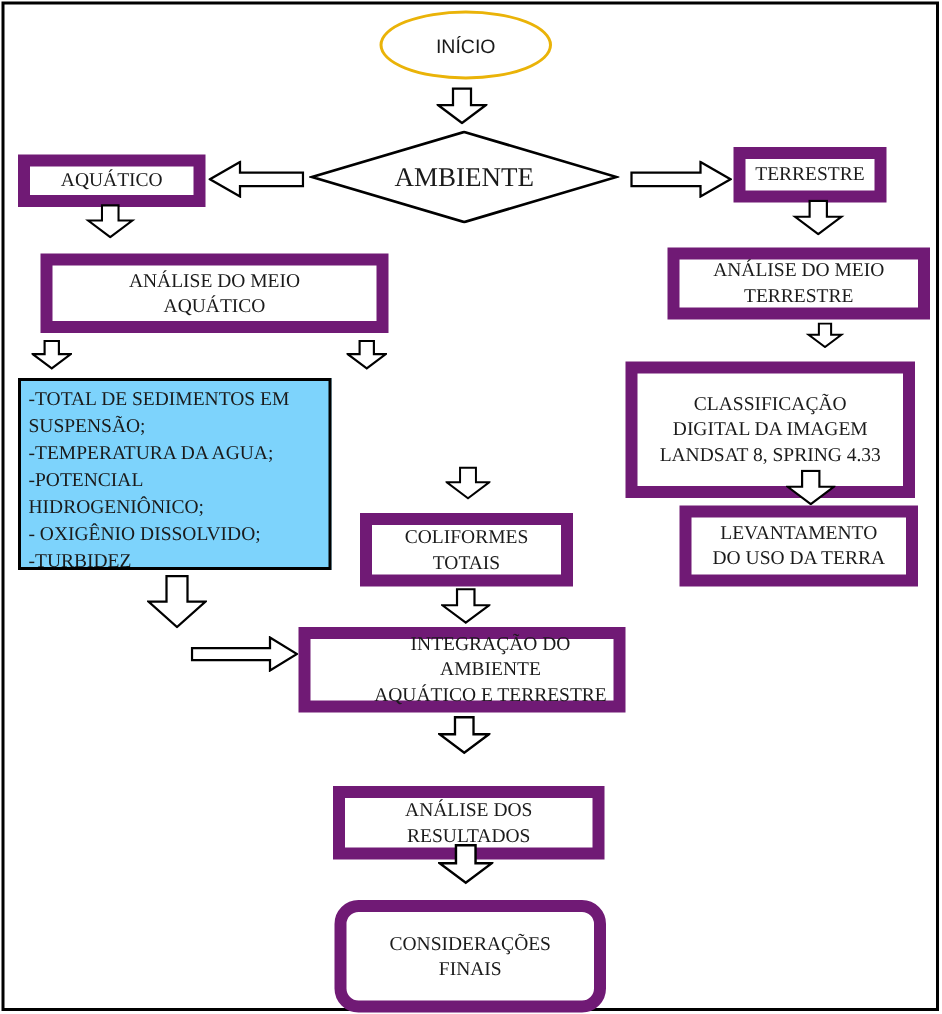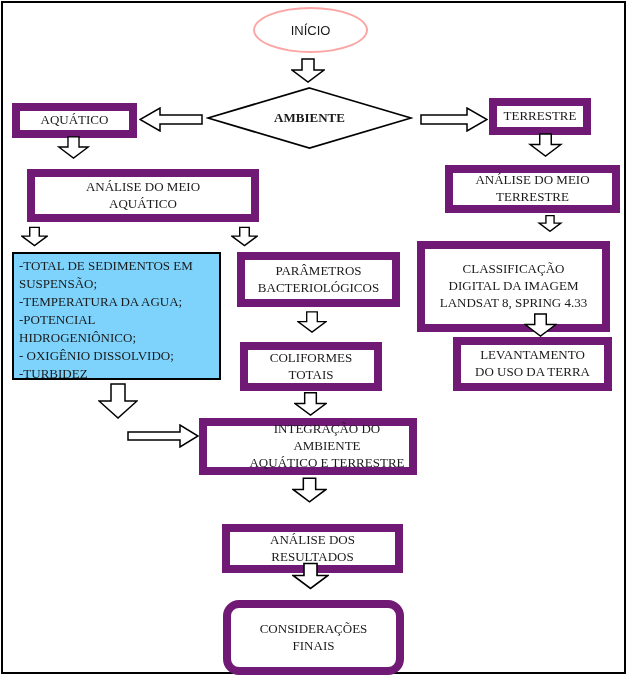--- a/index.html
+++ b/index.html
@@ -7,29 +7,29 @@
     position:relative;width:628px;height:676px;background:#ffffff;
     font-family:"Liberation Serif", serif;color:#1a1a1a;overflow:hidden;
   }
   .frame{position:absolute;left:1px;top:1px;right:2px;bottom:2px;border:2px solid #000;}
   .box{
     position:absolute;box-sizing:border-box;border:8px solid #701a75;background:#fff;
     display:flex;align-items:center;justify-content:center;text-align:center;
     font-size:13px;line-height:1.3;white-space:pre-line;padding:1px 2px;
   }
   .ellipse{
-    position:absolute;box-sizing:border-box;border:2px solid #fca5a5;border-radius:50%;
+    position:absolute;box-sizing:border-box;border:2px solid #eab308;border-radius:50%;
     background:#fff;display:flex;align-items:center;justify-content:center;
     font-family:"Liberation Sans", sans-serif;font-size:13px;
   }
   .diamond-wrap{position:absolute;}
   .diamond-wrap svg{display:block;}
   .diamond-label{
     position:absolute;left:0;top:0;right:0;bottom:0;display:flex;
-    align-items:center;justify-content:center;font-size:13px;font-weight:bold;
+    align-items:center;justify-content:center;font-size:18px;
   }
   .rounded{border-radius:16px;}
   .list-box{
     position:absolute;box-sizing:border-box;border:2px solid #000;background:#7dd3fc;
     font-size:13px;line-height:18px;white-space:pre-line;padding:3px 4px 0 5px;
     text-align:left;
   }
   .arrow{position:absolute;}
   .arrow svg{display:block;}
   
@@ -130,22 +130,20 @@
     </svg>
   </span>
 
   <div id="n-params" class="list-box">-TOTAL DE SEDIMENTOS EM
 SUSPENSÃO;
 -TEMPERATURA DA AGUA;
 -POTENCIAL
 HIDROGENIÔNICO;
 - OXIGÊNIO DISSOLVIDO;
 -TURBIDEZ</div>
-  <div id="n-bacterio" class="box">PARÂMETROS
-BACTERIOLÓGICOS</div>
   <div id="n-classif" class="box">CLASSIFICAÇÃO
 DIGITAL DA IMAGEM
 LANDSAT 8, SPRING 4.33</div>
 
   <span id="a-bact-down" class="arrow">
     <svg width="30" height="28" viewBox="0 0 34 25">
       <polygon points="11,1 23,1 23,12 33,12 17,24 1,12 11,12" fill="#fff" stroke="#000" stroke-width="1.5"></polygon>
     </svg>
   </span>
   <span id="a-cls-down" class="arrow">

